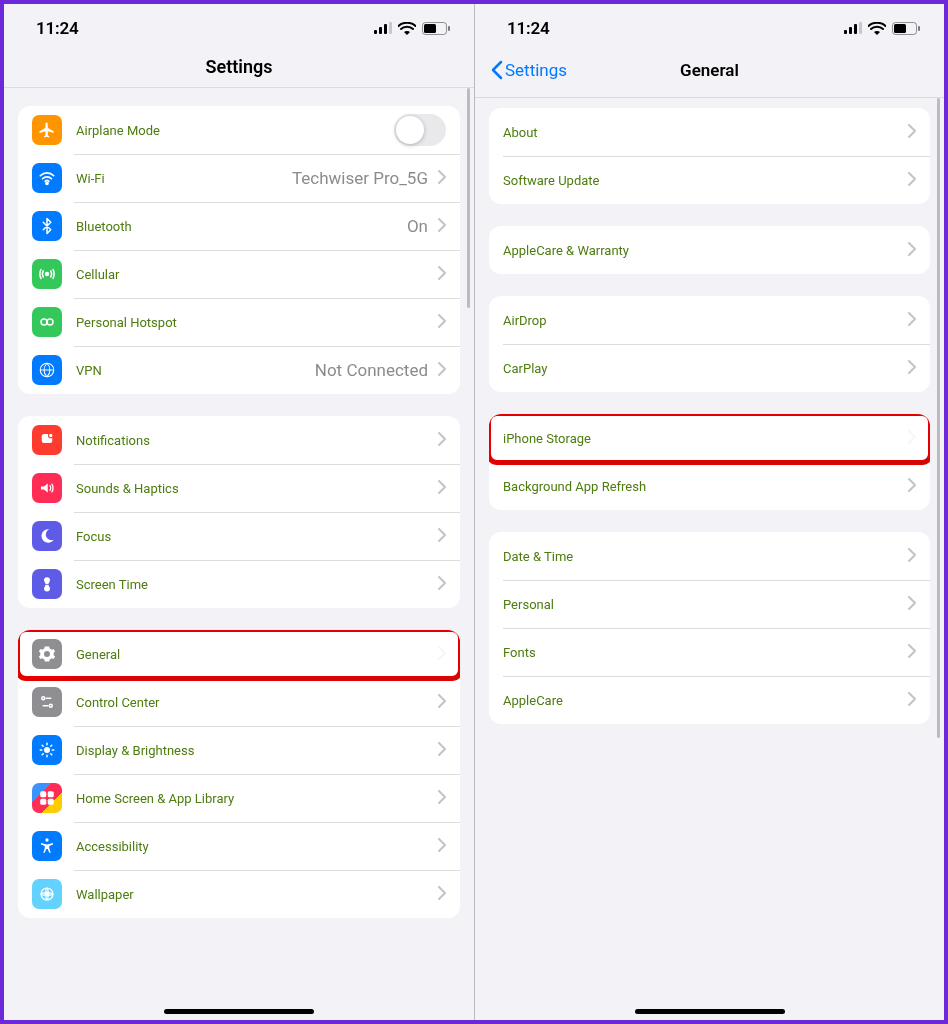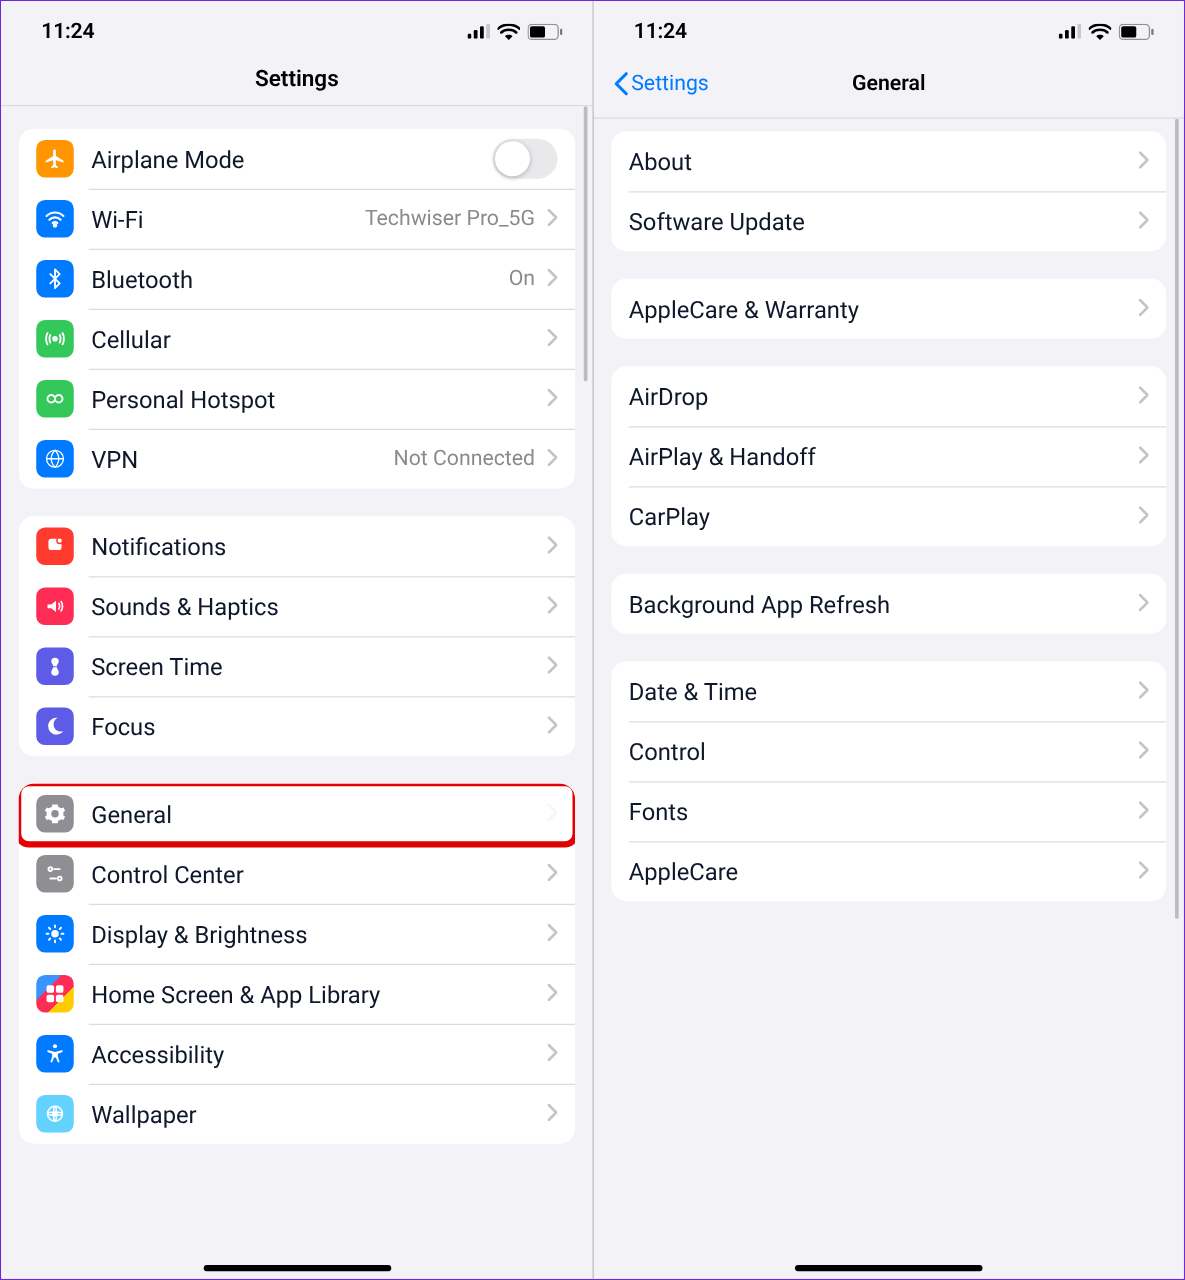--- a/index.html
+++ b/index.html
@@ -1,38 +1,38 @@
 <!DOCTYPE html>
 <html><head>
 <meta charset="utf-8">
 <style>
   * { box-sizing: border-box; margin: 0; padding: 0; font-family: -apple-system, BlinkMacSystemFont, "Segoe UI", Roboto, Helvetica, Arial, sans-serif; -webkit-font-smoothing: antialiased; }
   body { background: #fff; width: 948px; height: 1024px; overflow: hidden; }
-  .screens { display: flex; width: 948px; height: 1024px; border: 1px solid #6d28d9; }
+  .screens { display: flex; width: 948px; height: 1024px; border: 4px solid #6d28d9; }
   .screen { width: 474px; height: 100%; background: #f2f2f7; position: relative; display: flex; flex-direction: column; }
   .screen + .screen { border-left: 1px solid #bbb; }
   .status-bar { height: 44px; display: flex; justify-content: space-between; align-items: center; padding: 4px 24px 0 32px; background: #f2f2f7; flex: none; }
   .status-left { font-size: 17px; font-weight: 600; letter-spacing: -0.2px; }
   .status-right { display: flex; align-items: center; gap: 6px; }
   .cellular-bars, .wifi-icon, .battery-icon { display: inline-flex; align-items: center; }
   .nav { height: 44px; display: flex; align-items: center; padding: 0 16px; position: relative; background: #f2f2f7; flex: none; }
   .nav-title { position: absolute; left: 0; right: 0; text-align: center; font-size: 17px; font-weight: 600; pointer-events: none; }
   .back-btn { color: #007aff; font-size: 17px; display: flex; align-items: center; gap: 2px; z-index: 1; }
   .large-title { font-size: 18px; font-weight: 600; padding: 8px 0 10px; text-align: center; background: #f2f2f7; border-bottom: 0.5px solid rgba(60,60,67,0.12); flex: none; }
   .header-spacer { height: 6px; flex: none; border-bottom: 0.5px solid rgba(60,60,67,0.12); }
   .scroll-area { position: relative; flex: 1; overflow: hidden; }
   .content { padding: 18px 14px 12px 14px; }
   .content.tight-top { padding-top: 10px; }
   .group { background: #fff; border-radius: 12px; overflow: hidden; margin-bottom: 22px; }
   .row { height: 48px; display: flex; align-items: center; padding: 0 14px; position: relative; }
   .row + .row::before { content: ""; position: absolute; left: 56px; right: 0; top: 0; height: 0.5px; background: rgba(60,60,67,0.18); }
   .row.no-icon + .row.no-icon::before,
   .group .row.no-icon:not(:first-child)::before { left: 14px; }
   .row-icon { width: 30px; height: 30px; border-radius: 7px; display: flex; align-items: center; justify-content: center; margin-right: 14px; color: #fff; flex: none; }
-  .row-label { font-size: 19px; color: #0f172a; flex: none; }
+  .row-label { font-size: 13px; color: #4d7c0f; flex: none; }
   .row-spacer { flex: 1; }
   .row-value { font-size: 17px; color: rgba(60,60,67,0.6); margin-right: 6px; }
   .chevron { color: rgba(60,60,67,0.3); flex: none; margin-left: 4px; }
   .toggle { width: 52px; height: 32px; border-radius: 16px; background: rgba(120,120,128,0.16); position: relative; }
   .toggle .knob { width: 28px; height: 28px; border-radius: 50%; background: #fff; box-shadow: 0 1px 4px rgba(0,0,0,0.25); position: absolute; top: 2px; left: 2px; }
   .scroll-indicator { position: absolute; right: 4px; top: 0; width: 3px; height: 140px; border-radius: 2px; background: rgba(60,60,67,0.30); }
   .home-indicator { position: absolute; left: 50%; transform: translateX(-50%); bottom: 6px; width: 150px; height: 5px; border-radius: 3px; background: #000; }
   .highlight { outline: 5px solid #e40000; outline-offset: -2px; border-radius: 8px; }
   .highlight .chevron { opacity: 0.15; }
   
@@ -193,36 +193,36 @@
               </span>
               <span class="row-label">Sounds &amp; Haptics</span>
               <span class="row-spacer"></span>
               <span class="chevron"><svg width="8" height="14" viewBox="0 0 8 14">
                   <path d="M1 1l6 6-6 6" stroke="currentColor" stroke-width="2" fill="none" stroke-linecap="round" stroke-linejoin="round"></path>
                 </svg></span>
             </div>
             <div class="row">
               <span class="row-icon bg-indigo">
                 <svg class="icon-inner" viewBox="0 0 24 24" fill="#fff">
+                  <path d="M15 3a9 9 0 1 0 6 14 7 7 0 0 1-6-14z"></path>
+                </svg>
+              </span>
+              <span class="row-label">Focus</span>
+              <span class="row-spacer"></span>
+              <span class="chevron"><svg width="8" height="14" viewBox="0 0 8 14">
+                  <path d="M1 1l6 6-6 6" stroke="currentColor" stroke-width="2" fill="none" stroke-linecap="round" stroke-linejoin="round"></path>
+                </svg></span>
+            </div>
+            <div class="row">
+              <span class="row-icon bg-indigo">
+                <svg class="icon-inner" viewBox="0 0 24 24" fill="#fff">
                   <path d="M12 3a4 4 0 0 1 4 4c0 2-2 3-2 5h-4c0-2-2-3-2-5a4 4 0 0 1 4-4zm-2 10h4c0 2 2 3 2 5a4 4 0 0 1-8 0c0-2 2-3 2-5z"></path>
                 </svg>
               </span>
               <span class="row-label">Screen Time</span>
-              <span class="row-spacer"></span>
-              <span class="chevron"><svg width="8" height="14" viewBox="0 0 8 14">
-                  <path d="M1 1l6 6-6 6" stroke="currentColor" stroke-width="2" fill="none" stroke-linecap="round" stroke-linejoin="round"></path>
-                </svg></span>
-            </div>
-            <div class="row">
-              <span class="row-icon bg-indigo">
-                <svg class="icon-inner" viewBox="0 0 24 24" fill="#fff">
-                  <path d="M15 3a9 9 0 1 0 6 14 7 7 0 0 1-6-14z"></path>
-                </svg>
-              </span>
-              <span class="row-label">Focus</span>
               <span class="row-spacer"></span>
               <span class="chevron"><svg width="8" height="14" viewBox="0 0 8 14">
                   <path d="M1 1l6 6-6 6" stroke="currentColor" stroke-width="2" fill="none" stroke-linecap="round" stroke-linejoin="round"></path>
                 </svg></span>
             </div>
           </div>
           <div class="group">
             <div class="row highlight">
               <span class="row-icon bg-gray">
                 <svg class="icon-inner" viewBox="0 0 24 24" fill="#fff">
@@ -381,53 +381,53 @@
           </div>
           <div class="group">
             <div class="row no-icon">
               <span class="row-label">AirDrop</span>
               <span class="row-spacer"></span>
               <span class="chevron"><svg width="8" height="14" viewBox="0 0 8 14">
                   <path d="M1 1l6 6-6 6" stroke="currentColor" stroke-width="2" fill="none" stroke-linecap="round" stroke-linejoin="round"></path>
                 </svg></span>
             </div>
             <div class="row no-icon">
-              <span class="row-label">AirPlay &amp; Handoff</span>
-              <span class="row-spacer"></span>
-              <span class="chevron"><svg width="8" height="14" viewBox="0 0 8 14">
-                  <path d="M1 1l6 6-6 6" stroke="currentColor" stroke-width="2" fill="none" stroke-linecap="round" stroke-linejoin="round"></path>
-                </svg></span>
-            </div>
-            <div class="row no-icon">
               <span class="row-label">CarPlay</span>
               <span class="row-spacer"></span>
               <span class="chevron"><svg width="8" height="14" viewBox="0 0 8 14">
                   <path d="M1 1l6 6-6 6" stroke="currentColor" stroke-width="2" fill="none" stroke-linecap="round" stroke-linejoin="round"></path>
                 </svg></span>
             </div>
           </div>
           <div class="group">
+            <div class="row no-icon highlight">
+              <span class="row-label">iPhone Storage</span>
+              <span class="row-spacer"></span>
+              <span class="chevron"><svg width="8" height="14" viewBox="0 0 8 14">
+                  <path d="M1 1l6 6-6 6" stroke="currentColor" stroke-width="2" fill="none" stroke-linecap="round" stroke-linejoin="round"></path>
+                </svg></span>
+            </div>
             <div class="row no-icon">
               <span class="row-label">Background App Refresh</span>
               <span class="row-spacer"></span>
               <span class="chevron"><svg width="8" height="14" viewBox="0 0 8 14">
                   <path d="M1 1l6 6-6 6" stroke="currentColor" stroke-width="2" fill="none" stroke-linecap="round" stroke-linejoin="round"></path>
                 </svg></span>
             </div>
           </div>
           <div class="group">
             <div class="row no-icon">
               <span class="row-label">Date &amp; Time</span>
               <span class="row-spacer"></span>
               <span class="chevron"><svg width="8" height="14" viewBox="0 0 8 14">
                   <path d="M1 1l6 6-6 6" stroke="currentColor" stroke-width="2" fill="none" stroke-linecap="round" stroke-linejoin="round"></path>
                 </svg></span>
             </div>
             <div class="row no-icon">
-              <span class="row-label">Control</span>
+              <span class="row-label">Personal</span>
               <span class="row-spacer"></span>
               <span class="chevron"><svg width="8" height="14" viewBox="0 0 8 14">
                   <path d="M1 1l6 6-6 6" stroke="currentColor" stroke-width="2" fill="none" stroke-linecap="round" stroke-linejoin="round"></path>
                 </svg></span>
             </div>
             <div class="row no-icon">
               <span class="row-label">Fonts</span>
               <span class="row-spacer"></span>
               <span class="chevron"><svg width="8" height="14" viewBox="0 0 8 14">
                   <path d="M1 1l6 6-6 6" stroke="currentColor" stroke-width="2" fill="none" stroke-linecap="round" stroke-linejoin="round"></path>

